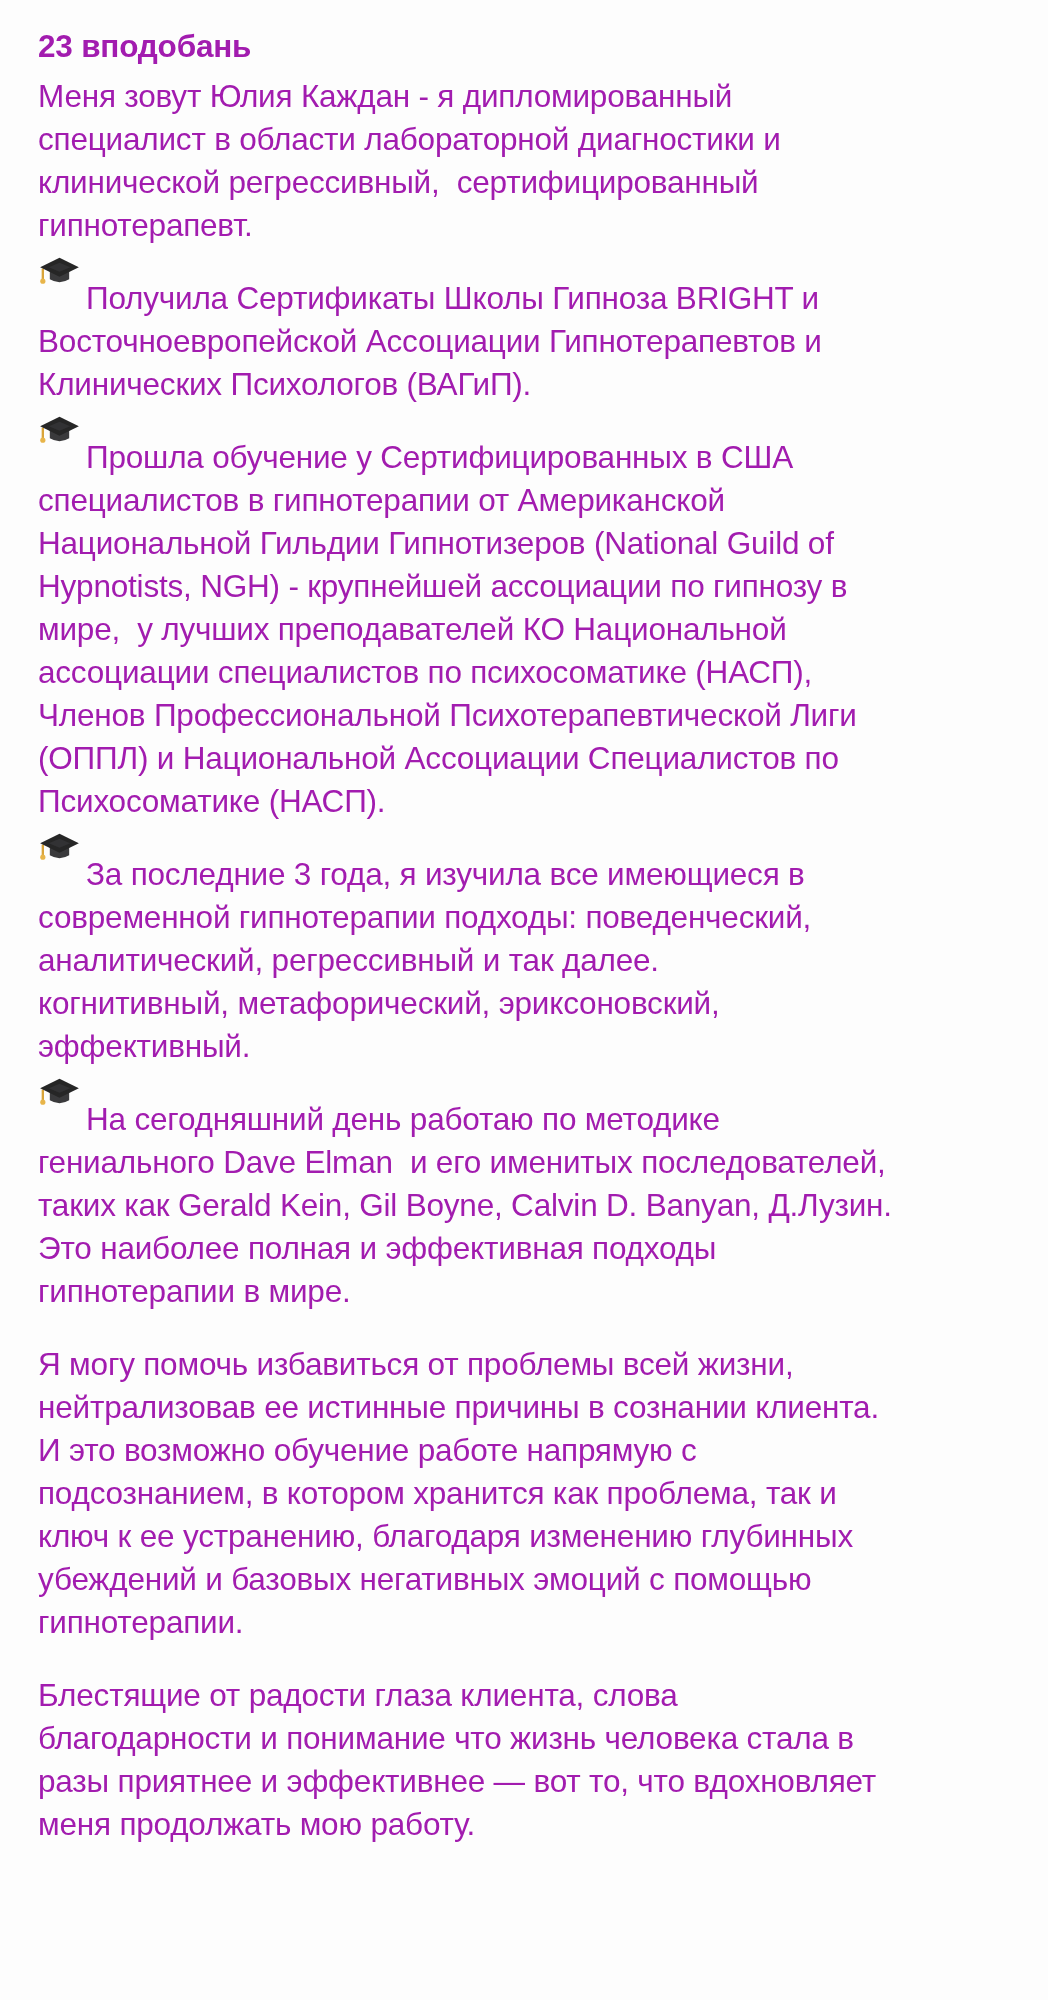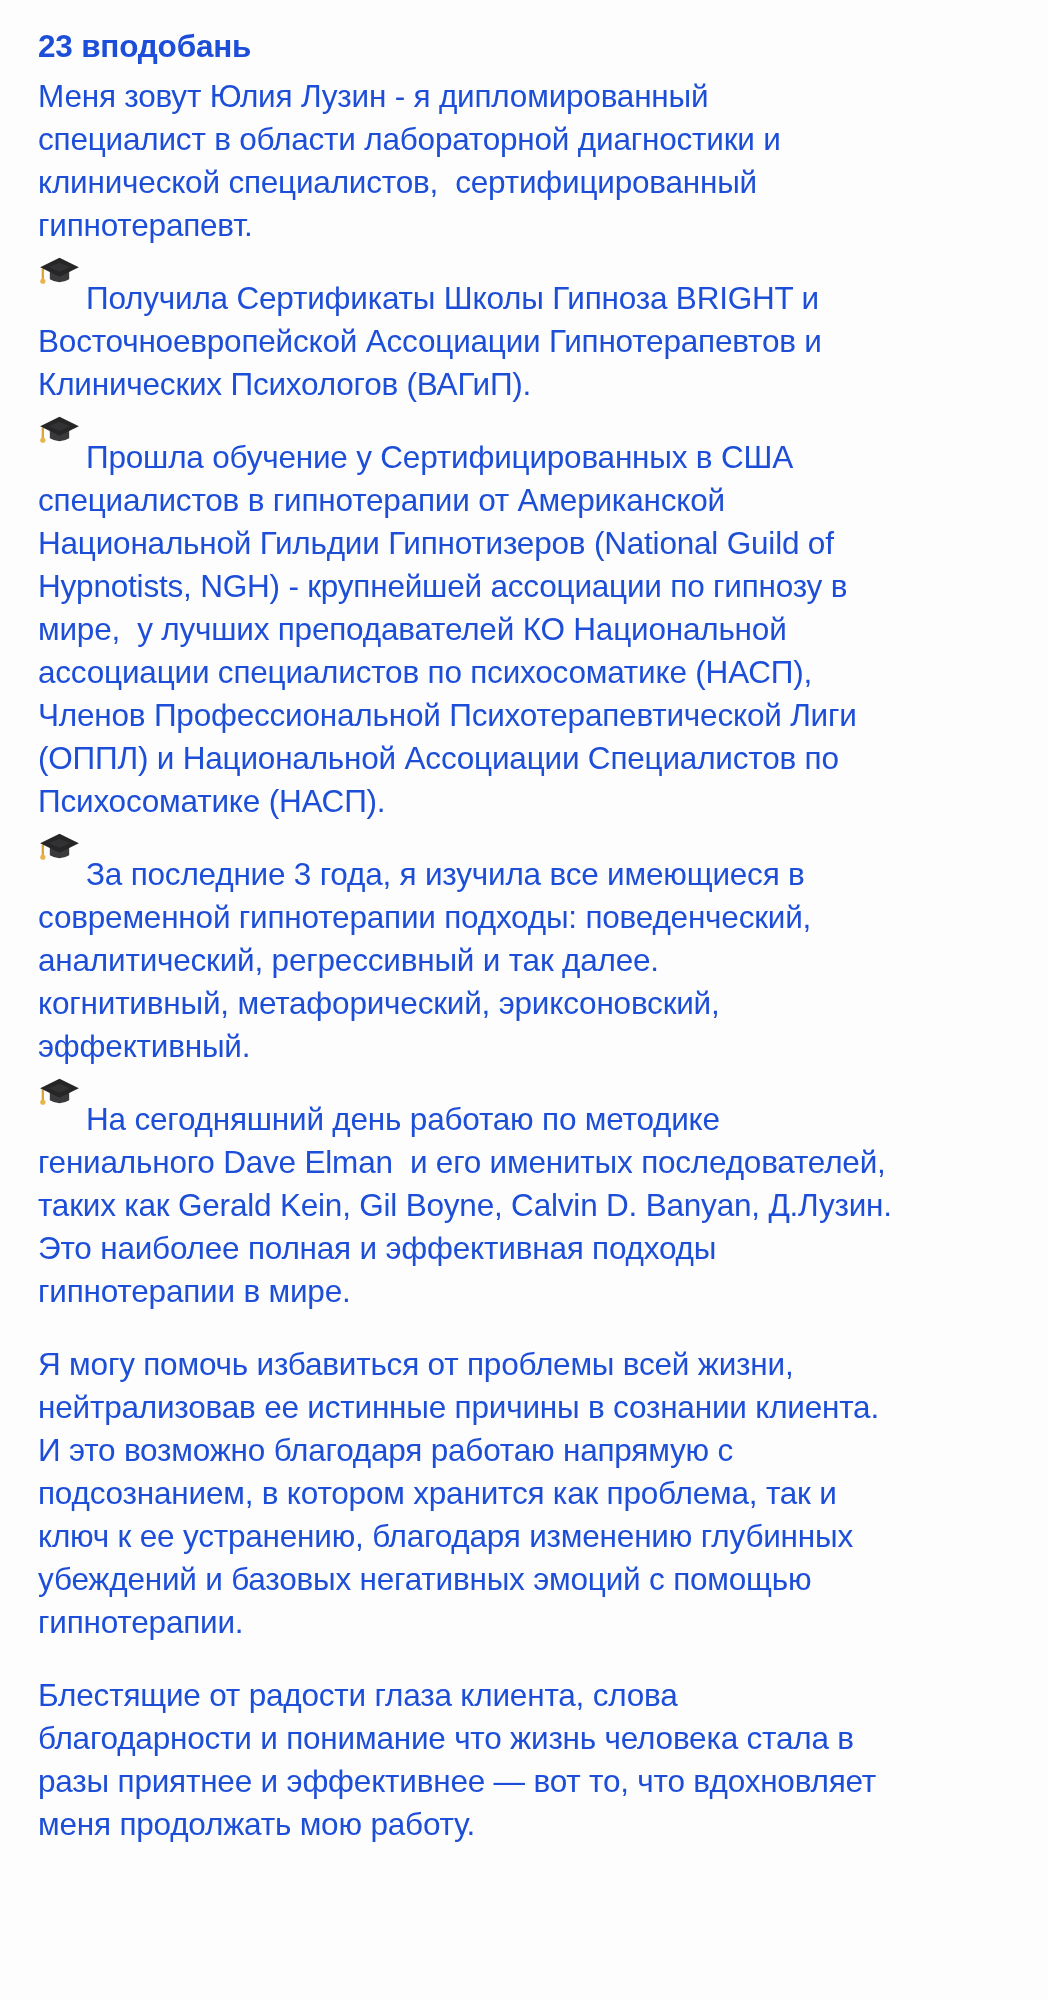--- a/index.html
+++ b/index.html
@@ -1,20 +1,20 @@
 <!DOCTYPE html>
 <html><head>
 <meta charset="utf-8">
 <style>
   html,body{margin:0;padding:0;background:#e9e9e9;}
   .screen{
     width:1048px;height:2000px;box-sizing:border-box;
     background:#fdfdfd;overflow:hidden;
     padding:25px 18px 0 38px;
-    color:#1d4ed8;
+    color:#a21caf;
     font-family:"Liberation Sans","DejaVu Sans",sans-serif;
     font-size:31.5px;line-height:43px;letter-spacing:-0.2px;
   }
   .likes{font-weight:700;margin:0 0 7px 0;}
   .first-line{margin:0 0 70px 0;white-space:pre;}
   .username{font-weight:700;margin-right:9px;}
   .paragraph{margin:0 0 30px 0;}
   .line{white-space:pre;}
   .emoji{display:inline-block;width:48px;height:30px;position:relative;vertical-align:baseline;}
   .emoji svg{position:absolute;left:0;top:-26px;width:43px;height:43px;}
@@ -22,23 +22,23 @@
 </style>
 </head>
 <body>
 
 <div class="screen">
   <div class="likes">23 вподобань</div>
 
 
   <div>
       <div class="paragraph">
-        <div class="line">Меня зовут Юлия Лузин - я дипломированный</div>
+        <div class="line">Меня зовут Юлия Каждан - я дипломированный</div>
         <div class="line">специалист в области лабораторной диагностики и</div>
-        <div class="line">клинической специалистов,  сертифицированный</div>
+        <div class="line">клинической регрессивный,  сертифицированный</div>
         <div class="line">гипнотерапевт.</div>
       </div>
       <div class="paragraph">
         <div class="line"><span class="emoji"><svg viewBox="0 0 40 40">
               <path d="M4.5 14.5 L4.5 24.5" stroke="#d9a43a" stroke-width="2.2" fill="none"></path>
               <circle cx="4.5" cy="26.2" r="2.4" fill="#e8b54a"></circle>
               <path d="M11 16.5 L11 24.5 Q20 30 29 24.5 L29 16.5 Z" fill="#3a3a3c"></path>
               <polygon points="20,4.5 38,13.2 20,22 2,13.2" fill="#262626"></polygon>
               <polygon points="20,9 30,13.2 20,17.5 10,13.2" fill="#323234"></polygon>
             </svg></span>Получила Сертификаты Школы Гипноза BRIGHT и</div>
@@ -84,21 +84,21 @@
               <polygon points="20,9 30,13.2 20,17.5 10,13.2" fill="#323234"></polygon>
             </svg></span>На сегодняшний день работаю по методике</div>
         <div class="line">гениального Dave Elman  и его именитых последователей,</div>
         <div class="line">таких как Gerald Kein, Gil Boyne, Calvin D. Banyan, Д.Лузин.</div>
         <div class="line">Это наиболее полная и эффективная подходы</div>
         <div class="line">гипнотерапии в мире.</div>
       </div>
       <div class="paragraph">
         <div class="line">Я могу помочь избавиться от проблемы всей жизни,</div>
         <div class="line">нейтрализовав ее истинные причины в сознании клиента.</div>
-        <div class="line">И это возможно благодаря работаю напрямую с</div>
+        <div class="line">И это возможно обучение работе напрямую с</div>
         <div class="line">подсознанием, в котором хранится как проблема, так и</div>
         <div class="line">ключ к ее устранению, благодаря изменению глубинных</div>
         <div class="line">убеждений и базовых негативных эмоций с помощью</div>
         <div class="line">гипнотерапии.</div>
       </div>
       <div class="paragraph">
         <div class="line">Блестящие от радости глаза клиента, слова</div>
         <div class="line">благодарности и понимание что жизнь человека стала в</div>
         <div class="line">разы приятнее и эффективнее — вот то, что вдохновляет</div>
         <div class="line">меня продолжать мою работу.</div>

